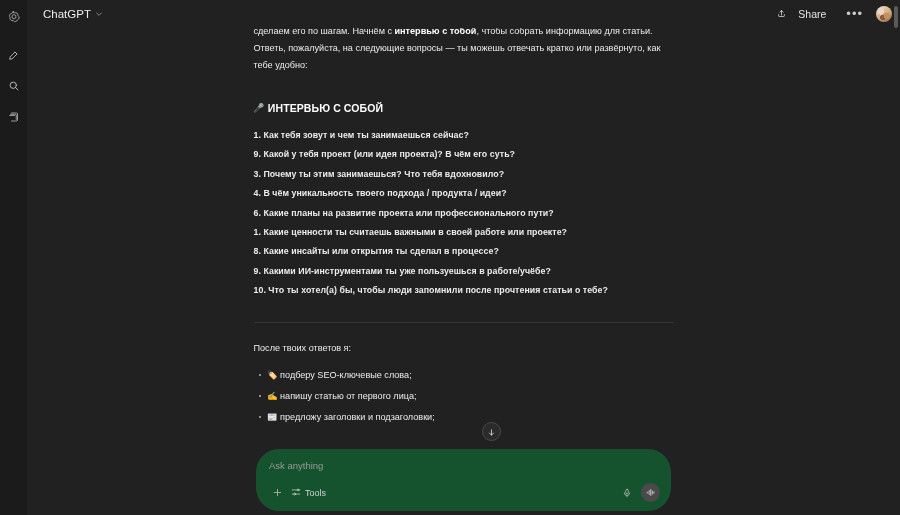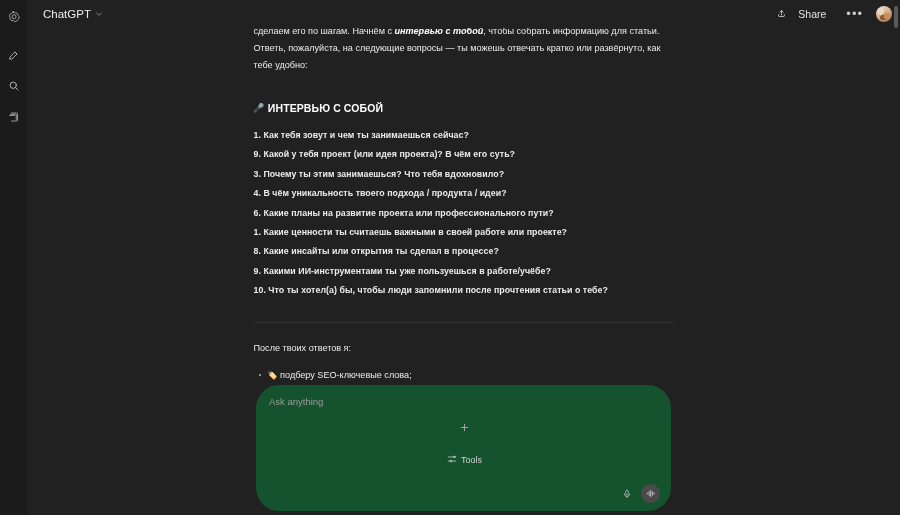--- a/index.html
+++ b/index.html
@@ -88,21 +88,21 @@
   }
   .msg {
     width: 420px;
     margin: 0 auto;
     padding-top: 6px;
     color: #ececec;
     font-size: 9.1px;
     line-height: 17px;
   }
   .para { margin-bottom: 4px; }
-  .para b { font-weight: 700; color: #fff; font-style: italic; }
+  .para b { font-weight: 700; color: #fff; }
 
   h3.section-title {
     font-size: 10.5px;
     font-weight: 700;
     color: #ffffff;
     margin: 26px 0 9px 0;
     letter-spacing: .1px;
     display: flex; align-items: center; gap: 3px;
   }
   .emoji { font-size: 9px; line-height: 1; }
@@ -174,21 +174,21 @@
     min-height: 62px;
     display: flex; flex-direction: column;
   }
   .placeholder {
     font-size: 9.5px;
     color: #9b9b9b;
     margin-bottom: 12px;
     cursor: text;
   }
   .composer-row {
-    display: flex; align-items: center; gap: 16px; flex-direction: column;
+    display: flex; align-items: center; gap: 0;
   }
   .circ-btn {
     width: 17px; height: 17px;
     display: flex; align-items: center; justify-content: center;
     border-radius: 50%;
     color: #b9b9b9;
     cursor: pointer;
   }
   .tools-btn {
     display: flex; align-items: center; gap: 4px;

